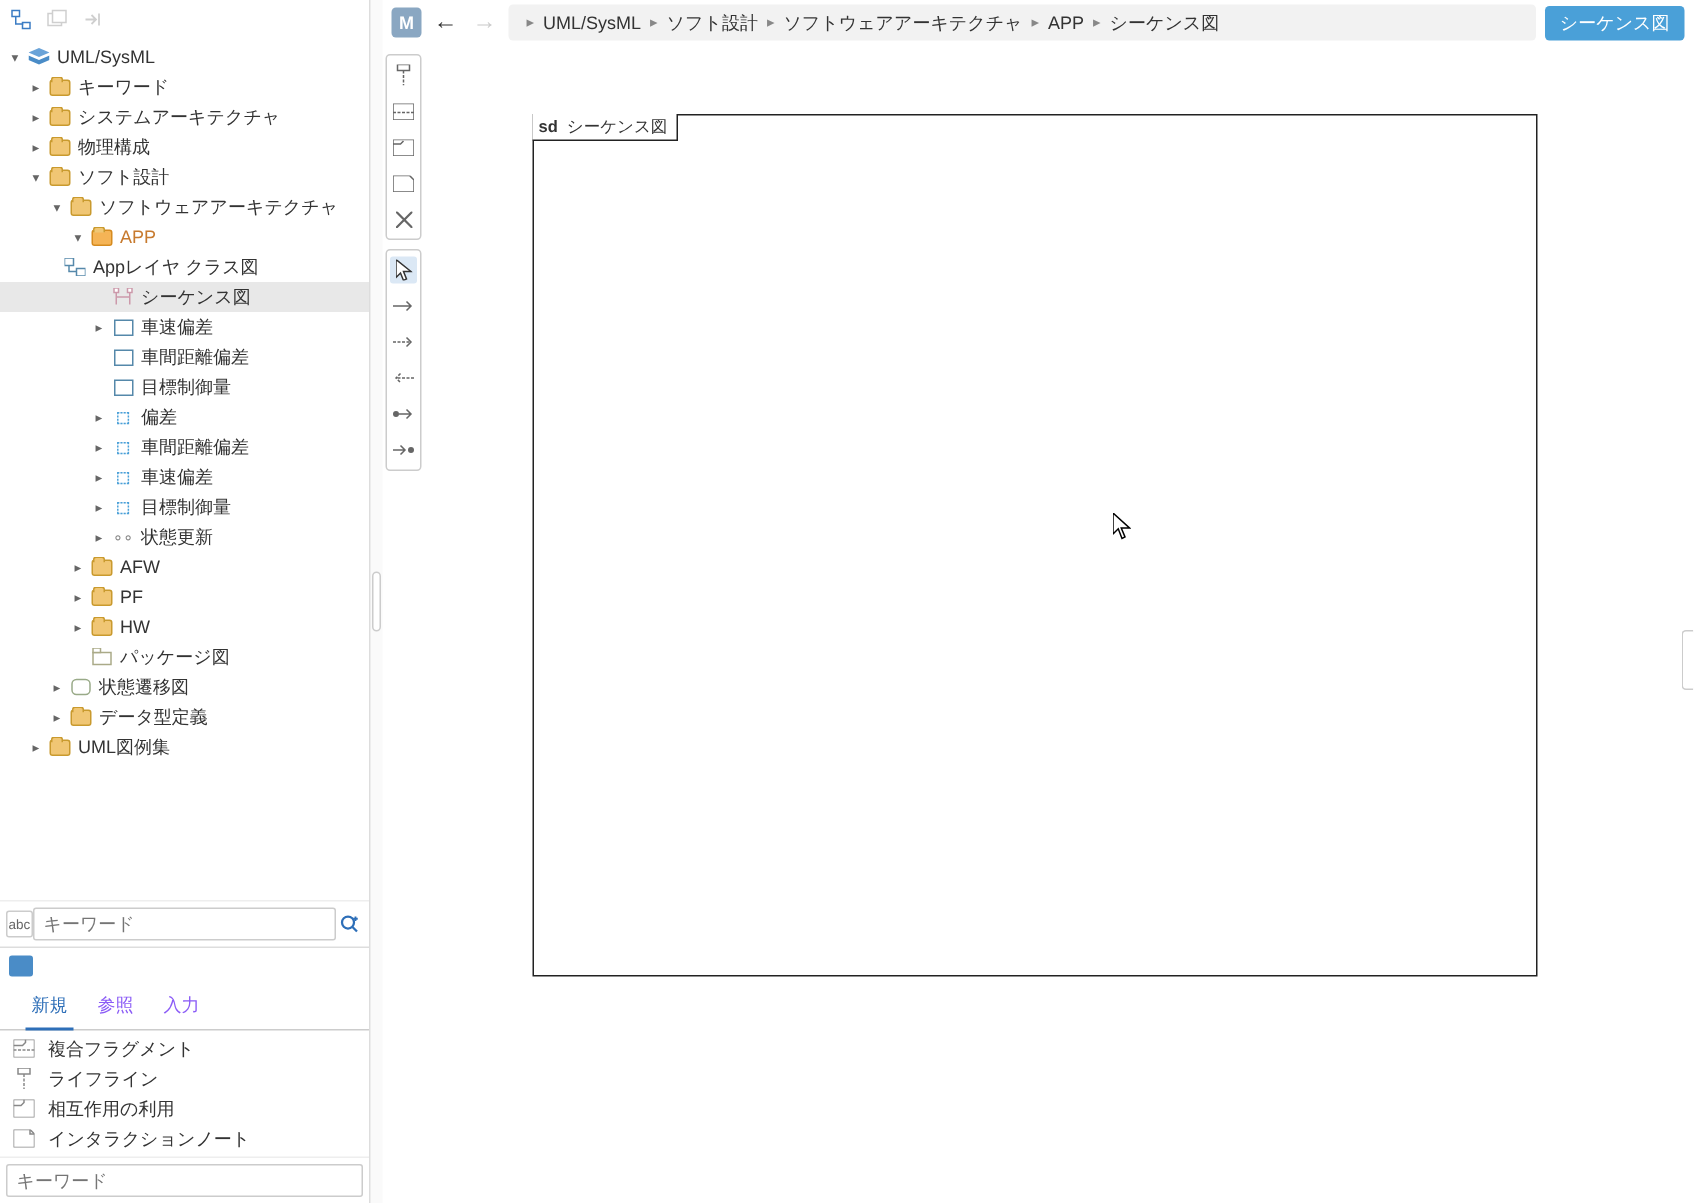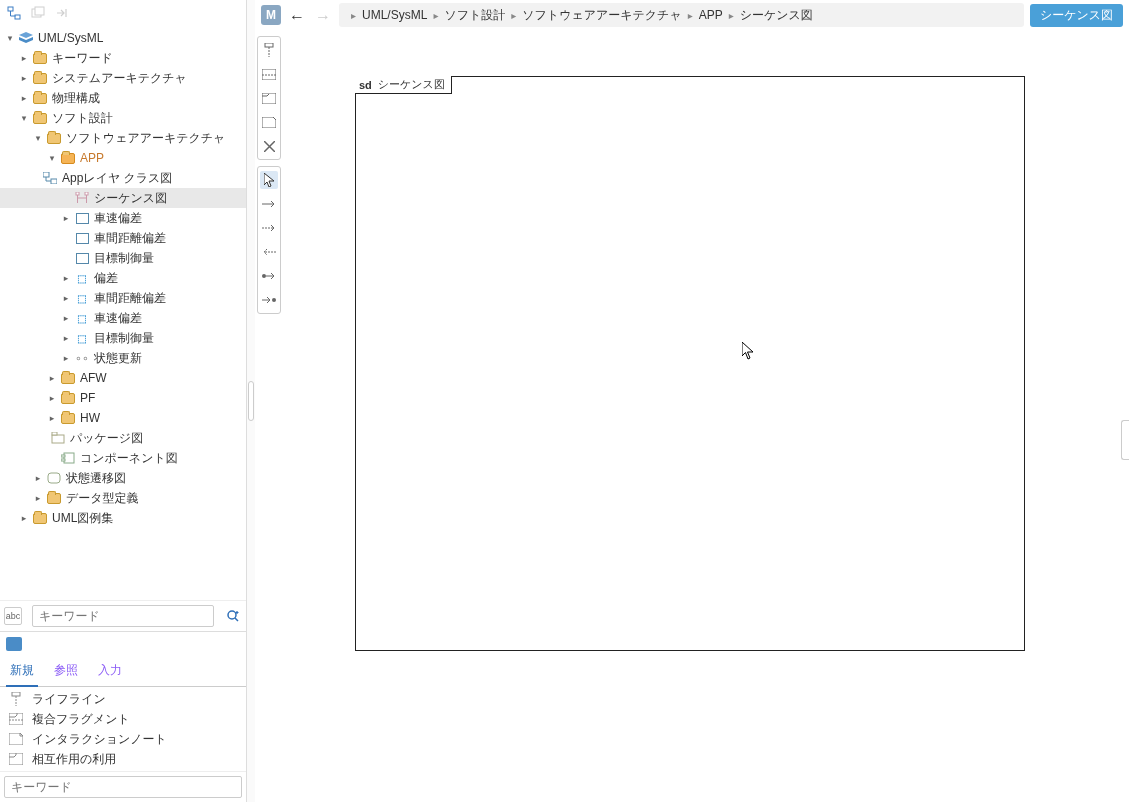--- a/index.html
+++ b/index.html
@@ -21,32 +21,32 @@
 .icon-folder { background: #f0c674; border: 1px solid #c99a2e; border-radius: 2px; width: 14px; height: 11px; position: relative; }
 .icon-folder::before { content: ""; position: absolute; top: -3px; left: 0; width: 6px; height: 3px; background: #f0c674; border: 1px solid #c99a2e; border-bottom: none; border-radius: 2px 2px 0 0; }
 .icon-folder.orange { background: #f5b456; border-color: #d68b1f; }
 .icon-model { color: #4a8cc7; }
 .icon-block { border: 1px solid #58a; width: 13px; height: 11px; background: #fff; }
 .icon-blue-item { color: #4aa0d8; font-weight: bold; font-size: 10px; }
 .icon-chain { color: #888; font-size: 11px; }
 .tree-label { font-size: 12px; }
 
 
-.search-row { display: flex; align-items: center; padding: 4px; border-top: 1px solid #eee; gap: 10px; }
+.search-row { display: flex; align-items: center; padding: 4px; border-top: 1px solid #eee; gap: 0; }
 .search-row .search-prefix { width: 18px; height: 18px; display: inline-flex; align-items: center; justify-content: center; font-size: 9px; color: #666; border: 1px solid #ccc; border-radius: 2px; }
 .search-row input { flex: 1; border: 1px solid #ccc; border-radius: 2px; padding: 3px 6px; font-size: 12px; outline: none; }
 .search-row .search-btn { width: 18px; height: 18px; display: inline-flex; align-items: center; justify-content: center; color: #2e6fb8; }
 
 
 .bottom-panel { border-top: 1px solid #ddd; }
 .bottom-header { height: 24px; display: flex; align-items: center; padding: 2px 6px; }
 .bottom-header .hicon { width: 16px; height: 14px; background: #4a8cc7; border-radius: 2px; }
 .tabs { display: flex; border-bottom: 1px solid #ccc; padding: 0 6px; gap: 12px; }
 .tab { padding: 6px 4px; cursor: pointer; color: #8b5cf6; }
-.tab.active { color: #2e6fb8; border-bottom: 2px solid #2e6fb8; margin-bottom: -1px; }
+.tab.active { color: #2e6fb8; border-bottom: 2px solid #2e6fb8; margin-bottom: -1px; margin-left: 11px; }
 .palette-list { padding: 2px 0; }
 .palette-row { display: flex; align-items: center; height: 20px; padding: 0 8px; gap: 8px; cursor: pointer; }
 .palette-row .picon { width: 16px; display: inline-flex; justify-content: center; color: #666; }
 .bottom-search { border-top: 1px solid #eee; padding: 4px; }
 .bottom-search input { width: 100%; border: 1px solid #ccc; border-radius: 2px; padding: 3px 6px; font-size: 12px; outline: none; }
 
 
 .splitter { width: 8px; background: #fafafa; display: flex; align-items: center; justify-content: center; }
 .splitter-handle { width: 6px; height: 40px; border: 1px solid #ccc; border-radius: 3px; background: #fff; }
 
@@ -239,40 +239,29 @@
           </span>
         <span class="tree-label">PF</span>
       </div>
       <div class="tree-row" style="padding-left:46px">
         <span class="arrow">▸</span>
         <span class="icon">
             <span class="icon-folder"></span>
           </span>
         <span class="tree-label">HW</span>
       </div>
-      <div class="tree-row" style="padding-left:36px">
+      <div class="tree-row" style="padding-left:46px">
         <span class="arrow spacer">▸</span>
         <span class="icon">
             <svg width="14" height="12" viewBox="0 0 14 12">
               <rect x="1" y="3" width="12" height="8" fill="#fff" stroke="#aa8"></rect>
               <rect x="1" y="0" width="5" height="3" fill="#fff" stroke="#aa8"></rect>
             </svg>
           </span>
         <span class="tree-label">パッケージ図</span>
-      </div>
-      <div class="tree-row" style="padding-left:46px">
-        <span class="arrow spacer">▸</span>
-        <span class="icon">
-            <svg width="14" height="12" viewBox="0 0 14 12">
-              <rect x="3" y="1" width="10" height="10" fill="#fff" stroke="#8a8"></rect>
-              <rect x="0" y="3" width="4" height="2" fill="#fff" stroke="#8a8"></rect>
-              <rect x="0" y="7" width="4" height="2" fill="#fff" stroke="#8a8"></rect>
-            </svg>
-          </span>
-        <span class="tree-label">コンポーネント図</span>
       </div>
       <div class="tree-row" style="padding-left:32px">
         <span class="arrow">▸</span>
         <span class="icon">
             <svg width="14" height="12" viewBox="0 0 14 12">
               <rect x="1" y="1" width="12" height="10" rx="3" fill="#fff" stroke="#9a8"></rect>
             </svg>
           </span>
         <span class="tree-label">状態遷移図</span>
       </div>
@@ -309,54 +298,54 @@
         <span class="hicon"></span>
       </div>
       <div class="tabs">
         <div class="tab active">新規</div>
         <div class="tab">参照</div>
         <div class="tab">入力</div>
       </div>
       <div class="palette-list">
         <div class="palette-row">
           <span class="picon">
+              <svg width="14" height="12" viewBox="0 0 14 12">
+                <rect x="0" y="0" width="14" height="12" fill="#fff" stroke="#888"></rect>
+                <path d="M0 4h6l2-2V0" fill="none" stroke="#888"></path>
+                <path d="M0 7h14" stroke="#888" stroke-dasharray="2 1"></path>
+              </svg>
+            </span>
+          <span>複合フラグメント</span>
+        </div>
+        <div class="palette-row">
+          <span class="picon">
               <svg width="12" height="14" viewBox="0 0 12 14">
                 <rect x="2" y="0" width="8" height="4" fill="#fff" stroke="#888"></rect>
                 <path d="M6 4v10" stroke="#888" stroke-dasharray="2 1"></path>
               </svg>
             </span>
           <span>ライフライン</span>
         </div>
         <div class="palette-row">
           <span class="picon">
               <svg width="14" height="12" viewBox="0 0 14 12">
                 <rect x="0" y="0" width="14" height="12" fill="#fff" stroke="#888"></rect>
-                <path d="M0 4h6l2-2V0" fill="none" stroke="#888"></path>
-                <path d="M0 7h14" stroke="#888" stroke-dasharray="2 1"></path>
-              </svg>
-            </span>
-          <span>複合フラグメント</span>
+                <path d="M0 4h5l2-2V0" fill="none" stroke="#888"></path>
+              </svg>
+            </span>
+          <span>相互作用の利用</span>
         </div>
         <div class="palette-row">
           <span class="picon">
               <svg width="14" height="12" viewBox="0 0 14 12">
                 <path d="M0 0h11l3 3v9H0z" fill="#fff" stroke="#888"></path>
                 <path d="M11 0v3h3" fill="none" stroke="#888"></path>
               </svg>
             </span>
           <span>インタラクションノート</span>
-        </div>
-        <div class="palette-row">
-          <span class="picon">
-              <svg width="14" height="12" viewBox="0 0 14 12">
-                <rect x="0" y="0" width="14" height="12" fill="#fff" stroke="#888"></rect>
-                <path d="M0 4h5l2-2V0" fill="none" stroke="#888"></path>
-              </svg>
-            </span>
-          <span>相互作用の利用</span>
         </div>
       </div>
       <div class="bottom-search">
         <input type="text" placeholder="キーワード" style="">
       </div>
     </div>
   </div>
 
   <div class="splitter">
     <div class="splitter-handle"></div>

